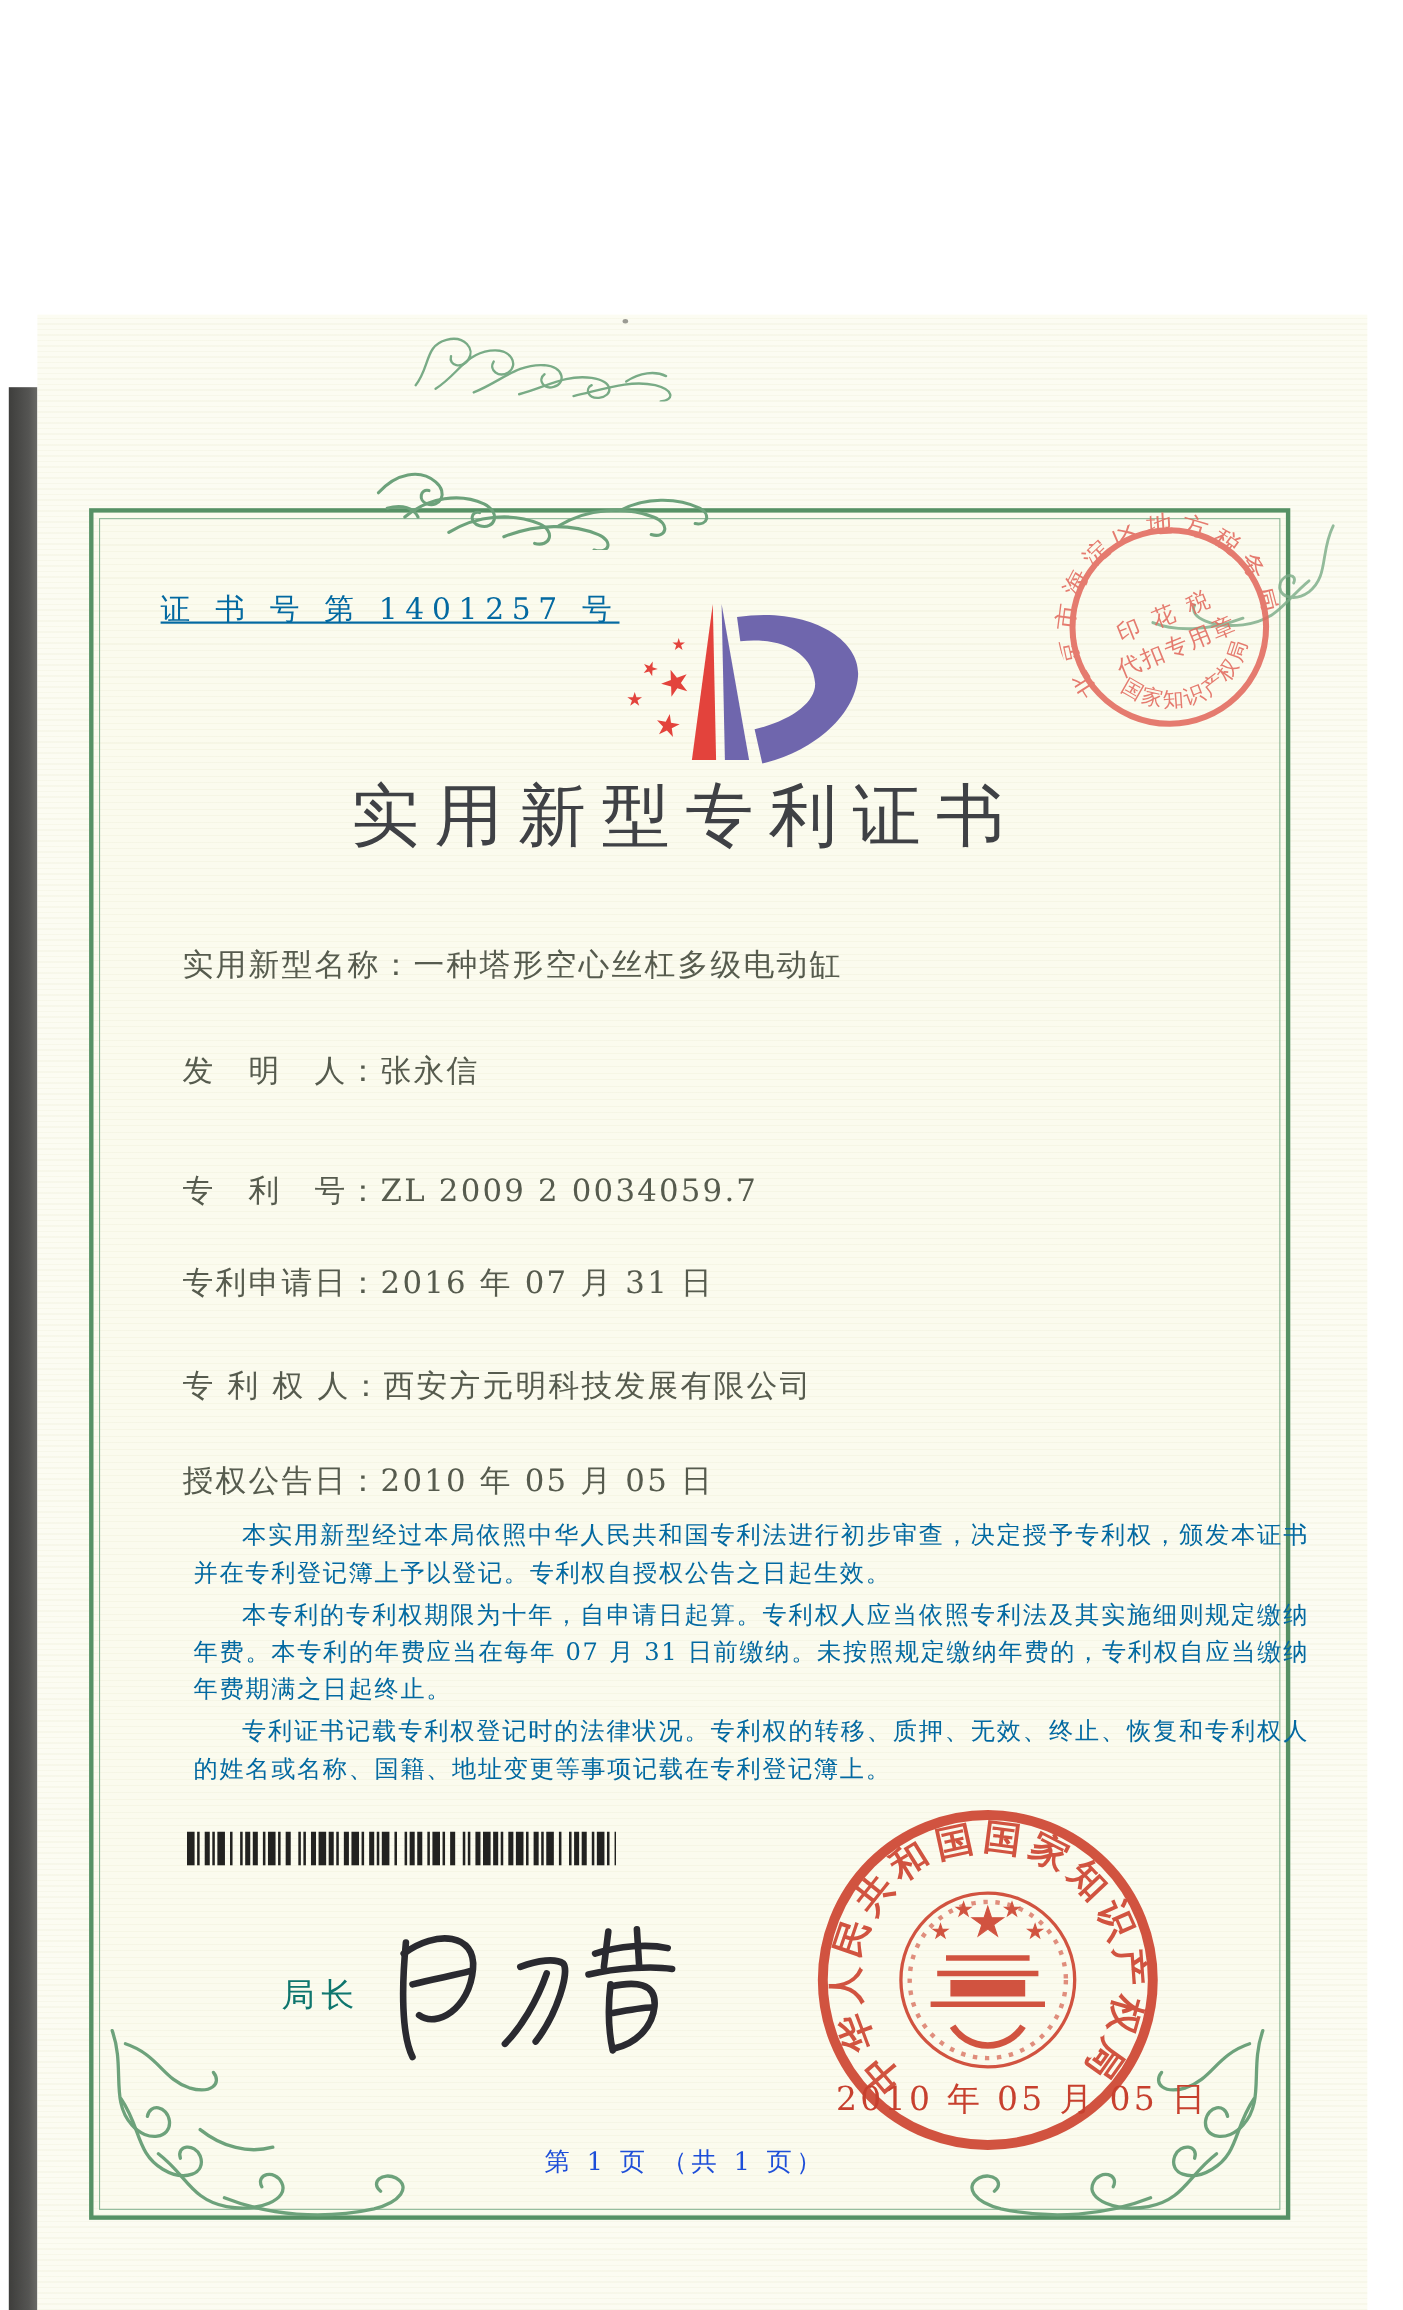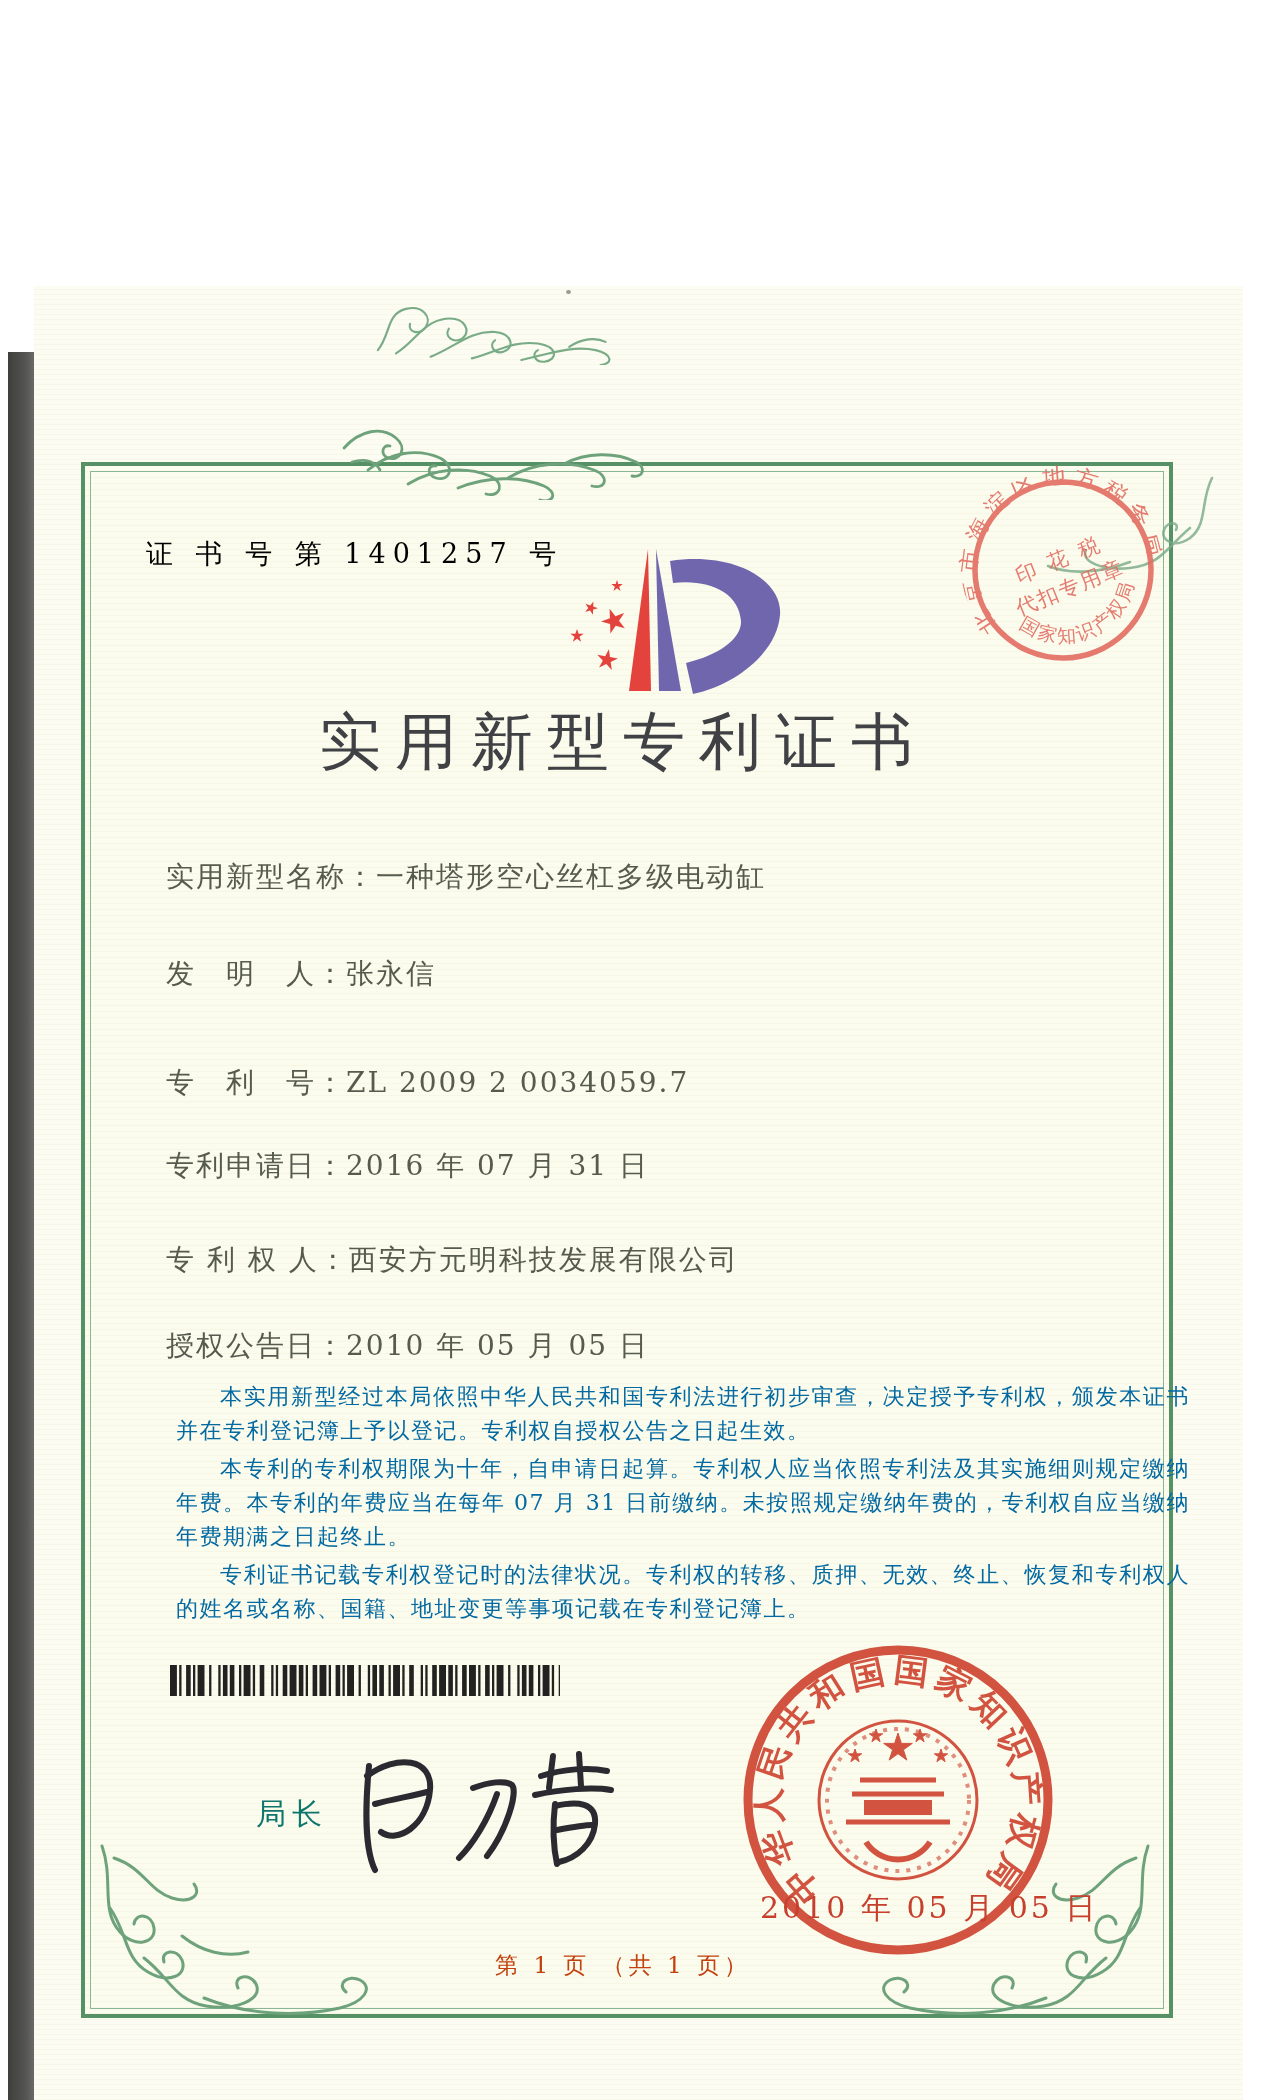--- a/index.html
+++ b/index.html
@@ -10,37 +10,37 @@
   .paper{position:absolute;left:34px;top:286px;width:1209px;height:1814px;
         background:
           repeating-linear-gradient(0deg, rgba(205,205,160,0.10) 0 1px, transparent 1px 5px),
           #fcfcf2;}
   .streak{position:absolute;left:612px;top:1040px;width:9px;height:740px;
         background:rgba(233,216,128,0.22);filter:blur(2px);}
   .frame{position:absolute;left:81px;top:462px;width:1084px;height:1548px;
         border:4px solid #569165;
         background:repeating-linear-gradient(0deg, rgba(214,214,176,0.14) 0 1px, transparent 1px 6px), #fbfbee;}
   .frame-inner{position:absolute;inset:5px;border:1px solid #8ab695;pointer-events:none;}
-  .cert-no{position:absolute;left:146px;top:536px;font-size:27px;letter-spacing:7px;color:#000000;}
+  .cert-no{position:absolute;left:146px;top:536px;font-size:27px;letter-spacing:7px;color:#0369a1;text-decoration:underline;}
   .logo{position:absolute;left:545px;top:533px;width:240px;height:170px;}
   .tax-stamp{position:absolute;left:963px;top:470px;width:200px;height:200px;transform:rotate(-22deg);opacity:0.88;}
   .title{position:absolute;left:81px;top:700px;width:1084px;text-align:center;
         font-size:62px;font-weight:400;letter-spacing:14px;color:#3f4145;}
   .field{position:absolute;left:166px;font-size:28px;color:#565b4e;letter-spacing:2px;white-space:nowrap;}
   .f0{top:858px;} .f1{top:955px;} .f2{top:1051px;margin-top:13px;} .f3{top:1147px;} .f4{top:1241px;} .f5{top:1327px;}
   .body-text{position:absolute;left:128px;top:1380px;width:1014px;font-size:22px;
         line-height:34px;color:#0369a1;letter-spacing:1.5px;text-align:justify;margin-left:48px;}
   .body-text p{margin:0 0 4px 0;text-indent:2em;}
   .barcode{position:absolute;left:170px;top:1665px;width:392px;height:31px;}
   .director{position:absolute;left:256px;top:1794px;font-size:30px;color:#0f766e;letter-spacing:6px;}
   .signature{position:absolute;left:335px;top:1732px;width:300px;height:180px;}
   .seal{position:absolute;left:742px;top:1644px;width:312px;height:312px;opacity:0.93;}
   .seal-date{position:absolute;left:760px;top:1888px;font-size:30px;letter-spacing:3px;color:#c7402e;white-space:nowrap;}
   .footer{position:absolute;left:81px;top:1950px;width:1084px;text-align:center;
-        font-size:23px;color:#c2410c;letter-spacing:4px;}
+        font-size:23px;color:#1d4ed8;letter-spacing:4px;}
   .ornament{position:absolute;pointer-events:none;}
   .orn-topband1{left:345px;top:299px;width:300px;height:66px;}
   .orn-topband2{left:338px;top:418px;width:312px;height:82px;}
   .orn-bl{left:86px;top:1840px;width:300px;height:190px;}
   .orn-br{left:864px;top:1840px;width:300px;height:190px;transform:scale(-1,1);}
   .orn-tr{left:1040px;top:468px;width:180px;height:114px;transform:scale(-1,1);opacity:.8;}
   .dot{position:absolute;left:566px;top:290px;width:5px;height:4px;background:#9b9b93;border-radius:50%;}
 </style>
 </head>
 <body>

